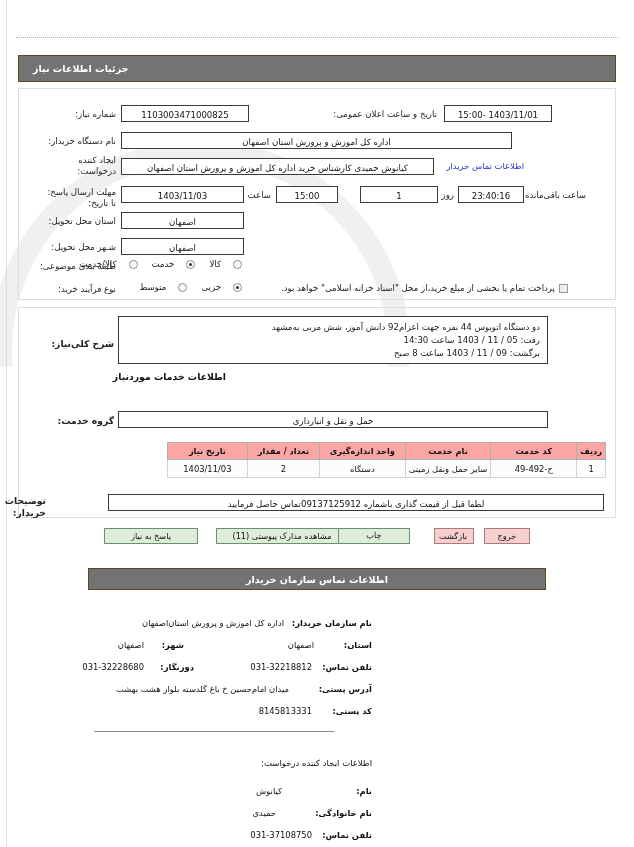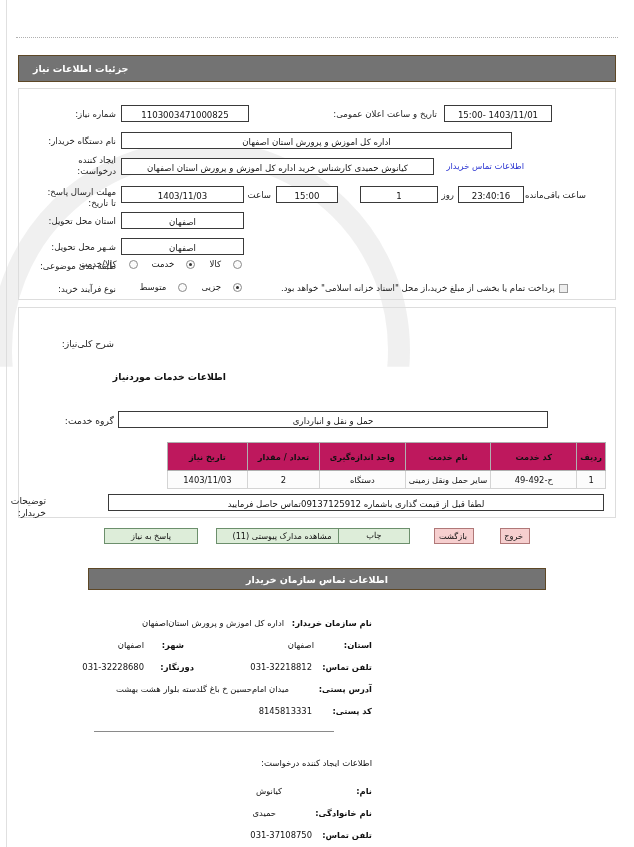--- a/index.html
+++ b/index.html
@@ -78,21 +78,21 @@
   #panel-b { left: 18px; right: 18px; top: 307px; height: 211px; }
   
   .lbl {
     position: absolute;
     font-size: 8.6px;
     color: #222;
     text-align: right;
     line-height: 1.25;
     z-index: 5;
   }
-  .lbl.b { font-weight: normal; font-size: 9.2px; }
+  .lbl.b { font-weight: bold; font-size: 9.2px; }
   .fld {
     position: absolute;
     border: 1px solid #3a3a3a;
     background: #ffffff;
     font-size: 8.6px;
     color: #111;
     padding: 2px 5px 0 5px;
     line-height: 15px;
     height: 17px;
     text-align: center;
@@ -149,25 +149,25 @@
   
   table.tbl {
     position: absolute;
     left: 28px; right: 28px; top: 442px;
     border-collapse: collapse;
     z-index: 5;
     background: #fff;
     font-size: 8.4px;
   }
   table.tbl th {
-    background: #be185d;
+    background: #fca5a5;
     border: 1px solid #b0b0b0;
     font-weight: bold;
     color: #111;
-    height: 28px;
+    height: 17px;
     padding: 1px 3px;
     font-size: 8.2px;
     white-space: nowrap;
   }
   table.tbl td {
     border: 1px solid #d4d4d4;
     background: #fcfcfc;
     height: 18px;
     text-align: center;
     padding: 1px 3px;
@@ -280,20 +280,23 @@
     </div>
   </div>
   <div class="radio-row" style="top:283px; right:66px;">
     <span class="cb"></span>
     <span>پرداخت تمام یا بخشی از مبلغ خرید،از محل "اسناد خزانه اسلامی" خواهد بود.</span>
   </div>
 
   <div class="panel" id="panel-b"></div>
 
   <div class="lbl b" style="top:338px; right:520px;">شرح کلی‌نیاز:</div>
+  <div class="ta" style="top:316px; right:86px; width:430px; height:48px;">دو دستگاه اتوبوس 44 نفره جهت اعزام92 دانش آموز، شش مربی به‌مشهد
+رفت: 05 / 11 / 1403  ساعت 14:30
+برگشت: 09 / 11 / 1403 ساعت 8  صبح</div>
 
   <div class="section-cap" style="top:371px; right:408px;">اطلاعات خدمات موردنیاز</div>
 
   <div class="lbl b" style="top:415px; right:520px;">گروه خدمت:</div>
   <div class="fld ctr" style="top:411px; right:86px; width:430px;">حمل و نقل و  انبارداری</div>
 
   <table class="tbl">
     <thead>
       <tr>
         <th style="width:28px;">ردیف</th>
@@ -317,21 +320,21 @@
   </table>
 
   <div class="lbl b" style="top:495px; right:588px; width:44px; line-height:1.3;">توضیحات خریدار:</div>
   <div class="fld ctr" style="top:494px; right:30px; width:496px;">لطفا قبل از قیمت گذاری باشماره 09137125912تماس حاصل فرمایید</div>
 
   <div class="btnrow">
     <button class="btn" style="right:436px; width:94px;">پاسخ به نیاز</button>
     <button class="btn" style="right:286px; width:132px;">مشاهده مدارک پیوستی (11)</button>
     <button class="btn" style="right:224px; width:72px;font-family:Liberation Serif, serif;">چاپ</button>
     <button class="btn red" style="right:160px; width:28px;padding-left:32px;">بازگشت</button>
-    <button class="btn red" style="right:104px; width:30px;">خروج</button>
+    <button class="btn red" style="right:104px; width:46px;">خروج</button>
   </div>
 
   <div class="bar" id="bar-contact">
     <span>اطلاعات تماس سازمان خریدار</span>
   </div>
 
   <div class="ci-lbl" style="top:618px; right:262px;">نام سازمان خریدار:</div>
   <div class="ci-val" style="top:618px; right:350px;">اداره کل اموزش و پرورش استان‌اصفهان</div>
 
   <div class="ci-lbl" style="top:640px; right:262px;">استان:</div>

